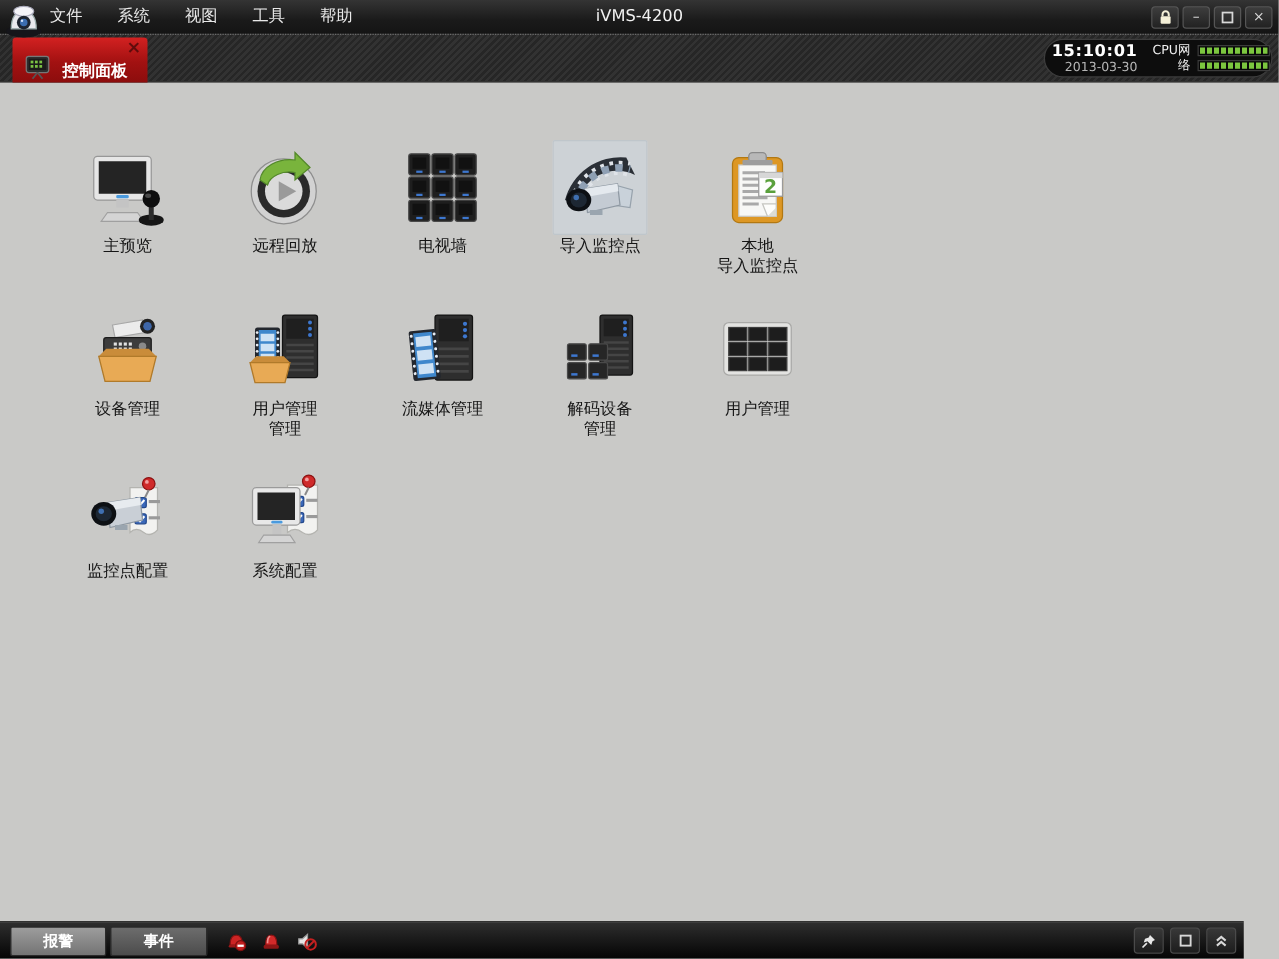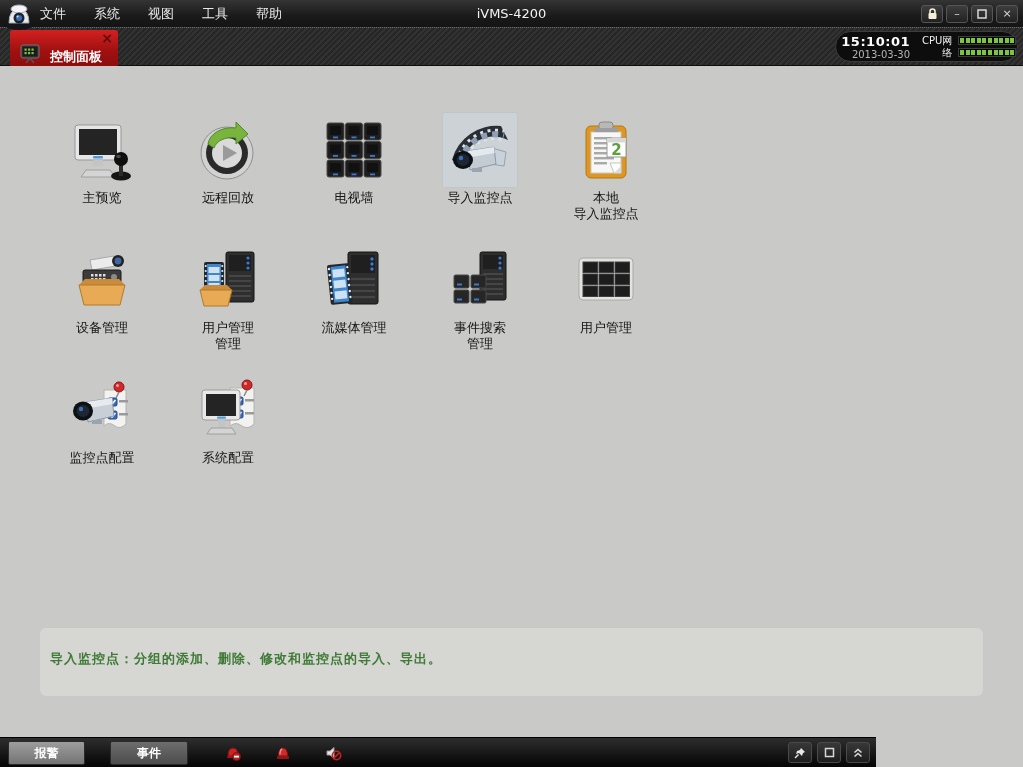--- a/index.html
+++ b/index.html
@@ -51,23 +51,23 @@
   .icon-box { width:76px; height:76px; display:flex; align-items:center; justify-content:center; border-radius:2px; }
   .app-cell.selected .icon-box { background:#cdd2d6; box-shadow:0 0 0 1px #bfc6cb inset; }
   .app-icon { width:64px; height:64px; }
   .app-label { margin-top:2px; font-size:13px; line-height:16px; color:#151515; text-align:center; white-space:pre-line; }
 
   .desc-box { position:absolute; left:40px; top:562px; width:943px; height:68px;
     background:#d6d6d2; border-radius:6px; padding:20px 12px 0 10px; }
   .desc-text { color:#3f7a37; font-size:13px; font-weight:bold; letter-spacing:1px; }
 
   
-  .bottombar { position:absolute; left:0; top:737px; width:876px; height:30px;
+  .bottombar { position:absolute; left:0; top:737px; width:995px; height:30px;
     background:linear-gradient(180deg,#2e2e2e,#101010 70%,#050505);
-    border-top:1px solid #000; display:flex; align-items:center;gap:22px; }
+    border-top:1px solid #000; display:flex; align-items:center; }
   .btab { height:24px; margin-top:1px; display:flex; align-items:center; justify-content:center;
     color:#fff; font-size:12px; font-weight:bold; border:1px solid #2a2a2a; border-radius:2px; }
   .btab-alarm { width:77px; margin-left:8px; background:linear-gradient(180deg,#9d9d9d,#747474); }
   .btab-event { width:78px; margin-left:3px; background:linear-gradient(180deg,#6d6d6d,#4c4c4c); }
   .bicon { width:18px; height:18px; margin-left:10px; }
   .bicon:first-of-type { margin-left:14px; }
   .b-right { position:absolute; right:6px; top:4px; display:flex; gap:5px; }
   .b-btn { width:24px; height:21px; background:linear-gradient(180deg,#383838,#1d1d1d);
     border:1px solid #4a4a4a; border-radius:3px; display:flex; align-items:center; justify-content:center; }
 </style>
@@ -394,21 +394,21 @@
               <rect x="9" y="35.5" width="5" height="2" fill="#3d77cf"></rect>
           <rect x="23" y="27" width="15" height="13" rx="1.5" fill="#262626" stroke="#4a4a4a"></rect>
               <rect x="26" y="35.5" width="5" height="2" fill="#3d77cf"></rect>
           <rect x="6" y="42" width="15" height="13" rx="1.5" fill="#262626" stroke="#4a4a4a"></rect>
               <rect x="9" y="50.5" width="5" height="2" fill="#3d77cf"></rect>
           <rect x="23" y="42" width="15" height="13" rx="1.5" fill="#262626" stroke="#4a4a4a"></rect>
               <rect x="26" y="50.5" width="5" height="2" fill="#3d77cf"></rect>
         </g>
       </svg>
         </div>
-      <div class="app-label">事件搜索
+      <div class="app-label">解码设备
 管理</div>
     </div>
     <div class="app-cell">
       <div class="icon-box">
           <svg class="app-icon" viewBox="0 0 64 64">
         <rect x="5" y="10" width="54" height="42" rx="4" fill="#e3e3e1" stroke="#a9a9a7"></rect>
         <g fill="#1d1d1d" stroke="#3e3e3e">
           <rect x="9" y="14" width="14.5" height="10.5"></rect>
               <rect x="25" y="14" width="14.5" height="10.5"></rect>
               <rect x="41" y="14" width="14.5" height="10.5"></rect>
@@ -470,23 +470,20 @@
         <rect x="10" y="16" width="30" height="22" fill="#242424"></rect>
         <rect x="21" y="38.5" width="9" height="2.2" rx="1" fill="#4a9ade"></rect>
         <rect x="22" y="42" width="7" height="8" fill="#c4c4c4"></rect>
         <path d="M15 50 h21 l4 6 h-29 z" fill="#d4d4d4" stroke="#a0a0a0"></path>
       </svg>
         </div>
       <div class="app-label">系统配置</div>
     </div>
   </div>
 
-  <div class="desc-box">
-    <span class="desc-text">导入监控点：分组的添加、删除、修改和监控点的导入、导出。</span>
-  </div>
 </div>
 
 <div class="bottombar">
   <div class="btab btab-alarm">报警</div>
   <div class="btab btab-event">事件</div>
 
   <svg class="bicon" viewBox="0 0 18 18">
     <path d="M4 12 q0 -8 5 -8 q5 0 5 8 z" fill="#cc2424" stroke="#801212"></path>
     <rect x="3" y="12" width="12" height="2" rx="1" fill="#9c1818"></rect>
     <circle cx="12.5" cy="12.5" r="4" fill="#c32020" stroke="#7d0f0f"></circle>

